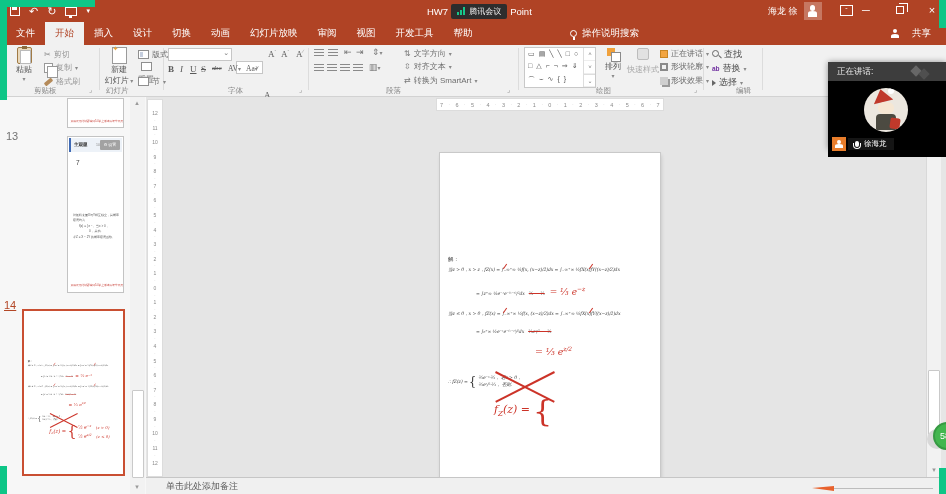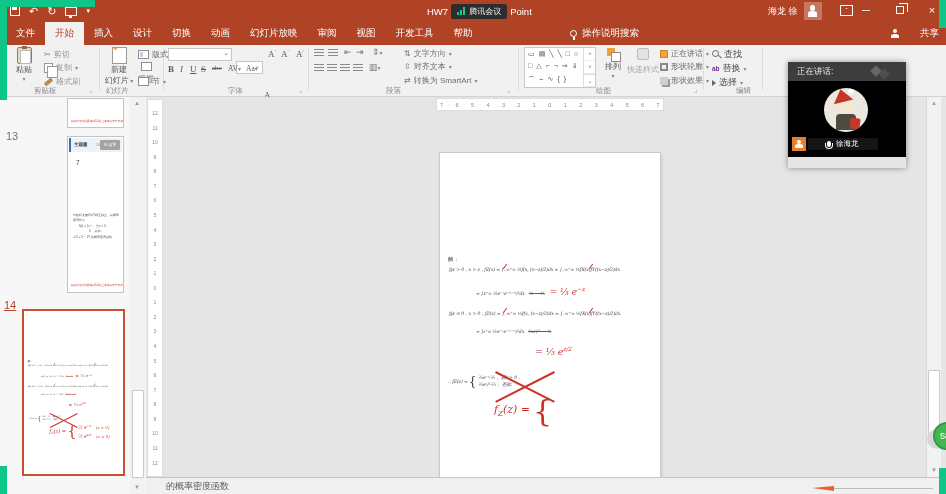--- a/index.html
+++ b/index.html
@@ -38,21 +38,21 @@
   .irest { width:8px; height:8px; border:1px solid #fff; position:relative; display:inline-block; margin-top:6px; }
   .irest::before { content:""; position:absolute; left:2px; top:-4px; width:8px; height:8px; border-top:1px solid #fff; border-right:1px solid #fff; }
 
   
   .tabs { left:6px; top:22px; height:23px; display:flex; align-items:stretch; }
   .tab { padding:0 10px; display:flex; align-items:center; font-size:9.5px; color:#fff; white-space:nowrap; }
   .tab.active { background:#f1f1f1; color:#b04325; }
   .telltext { display:flex; align-items:center; gap:5px; margin-left:14px; color:#fff; font-size:9.5px; }
   .ibulb { width:7px; height:7px; border:1px solid #fff; border-radius:50%; position:relative; }
   .ibulb::after { content:""; position:absolute; left:1.5px; top:6px; width:2.5px; height:2.5px; background:#fff; }
-  .share { left:890px; top:22px; height:23px; display:flex; align-items:center; gap:20px; color:#fff; font-size:9.5px; }
+  .share { left:890px; top:22px; height:23px; display:flex; align-items:center; gap:12px; color:#fff; font-size:9.5px; }
 
   
   .ribbon { left:0; top:45px; width:946px; height:52px; background:#f1f1f1; border-bottom:1px solid #d2d2d2; }
   .gsep { top:48px; width:1px; height:42px; background:#dcdcdc; }
   .glabel { top:86px; font-size:7.5px; color:#8a8a8a; white-space:nowrap; }
   .dlg { top:86px; font-size:7px; color:#9a9a9a; }
   .smallbtn { display:flex; align-items:center; gap:3px; font-size:8px; color:#6e6e6e; white-space:nowrap; }
   .bigbtn { display:flex; flex-direction:column; align-items:center; font-size:8px; color:#555; }
   .dd8 { font-size:6px; color:#8a8a8a; }
   .iclip { width:15px; height:17px; border:1px solid #a07a45; border-radius:2px; background:#e9d9bd; position:relative; }
@@ -83,33 +83,33 @@
   .sw.fill { background:#f2a541; border:1px solid #c98624; }
   .sw.line { border:2px solid #8a8a8a; }
   .sw.eff  { background:#cfcfcf; box-shadow:2px 2px 0 #9a9a9a; }
   .imag { width:9px; height:9px; position:relative; }
   .imag::before { content:""; position:absolute; left:0; top:0; width:5px; height:5px; border:1.4px solid #666; border-radius:50%; }
   .imag::after { content:""; position:absolute; left:5.5px; top:5.5px; width:3.5px; height:1.4px; background:#666; transform:rotate(45deg); }
   .iab { font-size:6.5px; color:#7030a0; font-weight:bold; }
   .iptr { width:0; height:0; border-left:4px solid #666; border-top:3px solid transparent; border-bottom:3px solid transparent; }
 
   
-  .callov { left:788px; top:62px; width:118px; height:106px; z-index:60; box-shadow:0 0 6px rgba(0,0,0,.4); }
+  .callov { left:828px; top:62px; width:118px; height:87px; z-index:60; box-shadow:0 0 6px rgba(0,0,0,.4); }
   .callhd { left:0; top:0; width:118px; height:19px; background:#3d3d3d; color:#e8e8e8; font-size:8.5px; line-height:19px; padding-left:9px; }
   .calllogo { left:70px; top:4px; width:40px; height:12px; opacity:.55; }
   .dia { position:absolute; width:8px; height:8px; transform:rotate(45deg); }
   .callbody { left:0; top:19px; width:118px; height:76px; background:#000; }
   .cav { left:36px; top:7px; width:44px; height:44px; border-radius:50%; background:#ece7df; overflow:hidden; }
   .cav .hat { position:absolute; left:8px; top:1px; width:0; height:0; border-left:10px solid transparent; border-right:10px solid transparent; border-bottom:13px solid #c0392b; transform:rotate(-14deg); }
   .cav .pom { position:absolute; left:24px; top:0px; width:6px; height:6px; border-radius:50%; background:#fff; }
   .cav .face { position:absolute; left:14px; top:14px; width:16px; height:12px; border-radius:45%; background:#f6e7d3; }
   .cav .body { position:absolute; left:12px; top:26px; width:20px; height:16px; border-radius:4px 4px 0 0; background:#4c4a41; }
   .cav .patch { position:absolute; left:26px; top:30px; width:10px; height:11px; background:#c0392b; border-radius:2px; transform:rotate(8deg); }
   .obadge { left:4px; top:56px; width:14px; height:14px; background:#e87d2b; display:flex; align-items:center; justify-content:center; color:#fff; }
-  .namepill { left:20px; top:57px; height:12px; background:rgba(25,25,25,.85); display:flex; align-items:center; gap:3px; padding:0 19px; color:#fff; font-size:7.5px; }
+  .namepill { left:20px; top:57px; height:12px; background:rgba(25,25,25,.85); display:flex; align-items:center; gap:3px; padding:0 7px; color:#fff; font-size:7.5px; }
   .imic { width:4px; height:6px; border-radius:2px; background:#fff; position:relative; margin-right:2px; }
   .imic::after { content:""; position:absolute; left:-2px; top:2px; width:6px; height:5px; border:1px solid #fff; border-top:none; border-radius:0 0 4px 4px; }
 
   
   .thumbpanel { left:0; top:97px; width:146px; height:397px; background:#f7f7f7; }
   .thumb { background:#fff; border:1px solid #c3c3c3; overflow:hidden; }
   .slnum { font-size:11px; color:#737373; }
   .rednotice { position:absolute; width:100%; text-align:center; font-size:3px; color:#c4342b; transform:scale(.9); white-space:nowrap; }
   .qhead { position:absolute; left:1px; top:1px; right:1px; height:14px; background:#edf2f8; }
   .qbar { position:absolute; left:0; top:0; width:2px; height:14px; background:#3f6ab5; }
@@ -573,21 +573,21 @@
 
   <div class="abs vscroll" style="left:926px; top:97px; width:15px; height:380px; border-left:1px solid #d9d9d9;"></div>
   <div class="abs sbarrow" style="left:928px; top:99px;">▴</div>
   <div class="abs sbthumb" style="left:928px; top:370px; width:12px; height:65px;"></div>
   <div class="abs sbarrow" style="left:928px; top:466px;">▾</div>
 
   <div class="abs gbadge-gray"></div>
   <div class="abs gbadge">58</div>
 
   <div class="abs notes"></div>
-  <div class="abs notestext">的概率密度函数</div>
+  <div class="abs notestext">单击此处添加备注</div>
   <div class="abs orangetip"></div>
   <div class="abs hairline"></div>
 
   <div class="abs callov">
     <div class="abs callhd">
       <span>正在讲话:</span>
       <span class="abs calllogo">
         <span class="dia" style="left:14px; top:1px; background:#8a8a8a;"></span>
         <span class="dia" style="left:22px; top:4px; background:#5f5f5f;"></span>
       </span>

